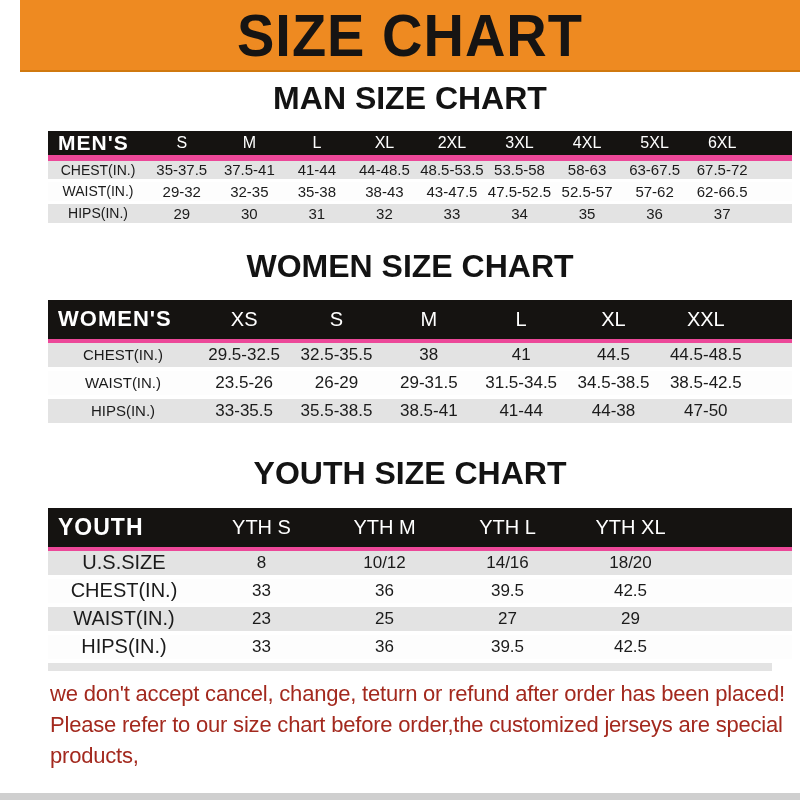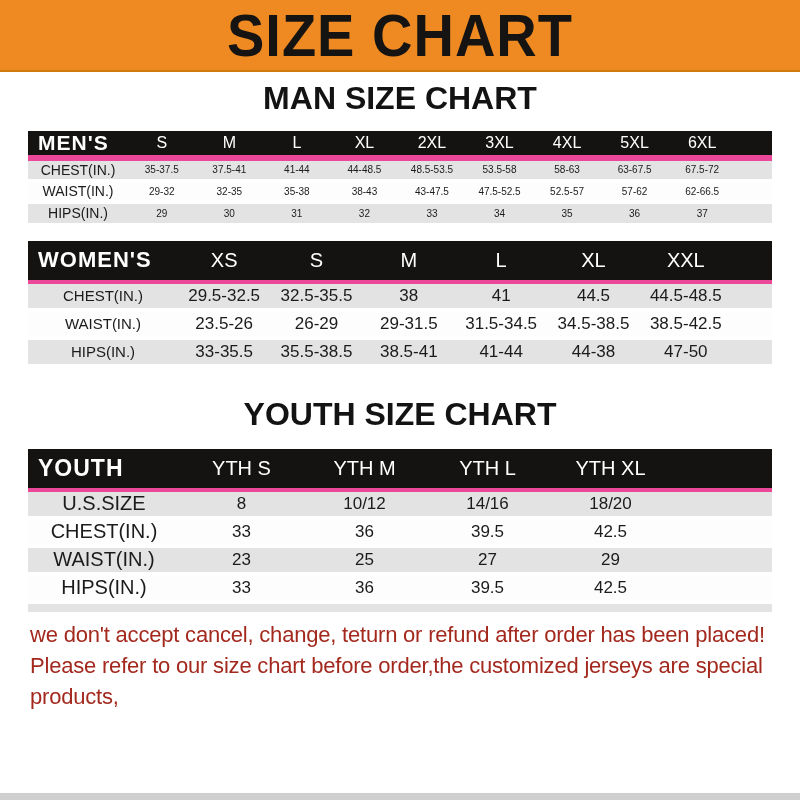--- a/index.html
+++ b/index.html
@@ -5,20 +5,21 @@
   * { margin: 0; padding: 0; box-sizing: border-box; }
   html, body { width: 800px; background: #fff; }
   body { font-family: "Liberation Sans", sans-serif; }
 
   .page {
     position: relative;
     width: 800px;
     height: 800px;
     overflow: hidden;
     background: #fff;
+    padding-left: 20px;
   }
 
   .banner {
     height: 72px;
     background: var(--banner-bg, #EE8A21);
     display: flex;
     align-items: center;
     justify-content: center;
     border-bottom: 2px solid #d0790f;
   }
@@ -59,21 +60,21 @@
     text-align: center;
     color: #1b1b1b;
     border-bottom: 3px solid #fff;
   }
   tbody tr:nth-child(odd)  td { background: var(--row-shade, #E3E3E3); }
   tbody tr:nth-child(even) td { background: var(--row-white, #FDFDFD); }
 
   
   .mens thead th { height: 26px; font-size: 16px; }
   .mens th.lbl   { font-size: 21px; }
-  .mens tbody td { height: 22px; font-size: 10px; }
+  .mens tbody td { height: 22px; font-size: 15px; }
   .mens tbody td.lbl { font-size: 14px; }
   .mens .lbl    { width: 100px; }
   .mens .filler { width: 36px; }
 
   
   .womens thead th { height: 41px; font-size: 20px; border-bottom-width: 4px; }
   .womens th.lbl   { font-size: 22px; }
   .womens tbody td { height: 28px; font-size: 17px; border-bottom-width: 4px; }
   .womens tbody td.lbl { font-size: 15px; }
   .womens .lbl    { width: 150px; }
@@ -175,20 +176,21 @@
               <td class="val">36</td>
               <td class="val">37</td>
               <td class="filler"></td>
             </tr>
           </tbody>
         </table>
       </div>
   </section>
 
   <section class="sec-women">
+    <h2 class="section-title">WOMEN SIZE CHART</h2>
     <div class="table-wrap womens">
         <table>
           <thead>
             <tr>
               <th class="lbl">WOMEN'S</th>
               <th class="col">XS</th>
               <th class="col">S</th>
               <th class="col">M</th>
               <th class="col">L</th>
               <th class="col">XL</th>

